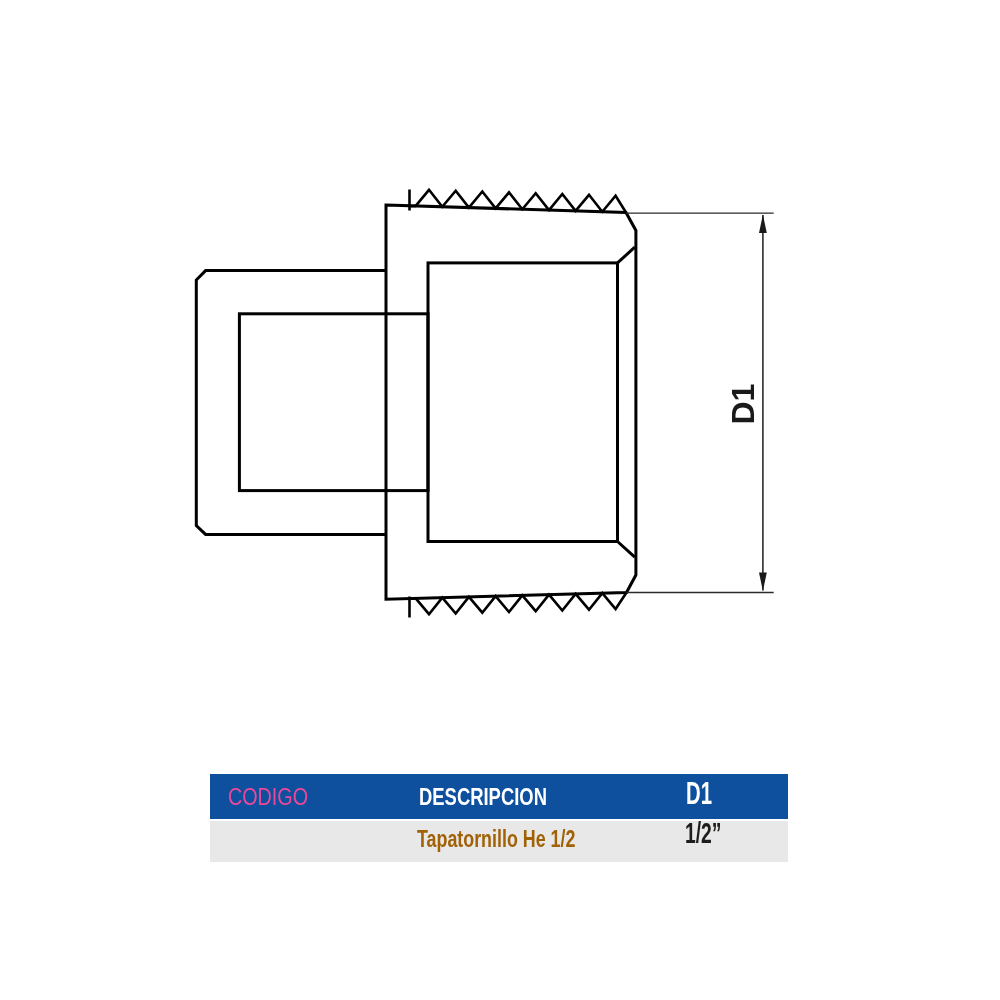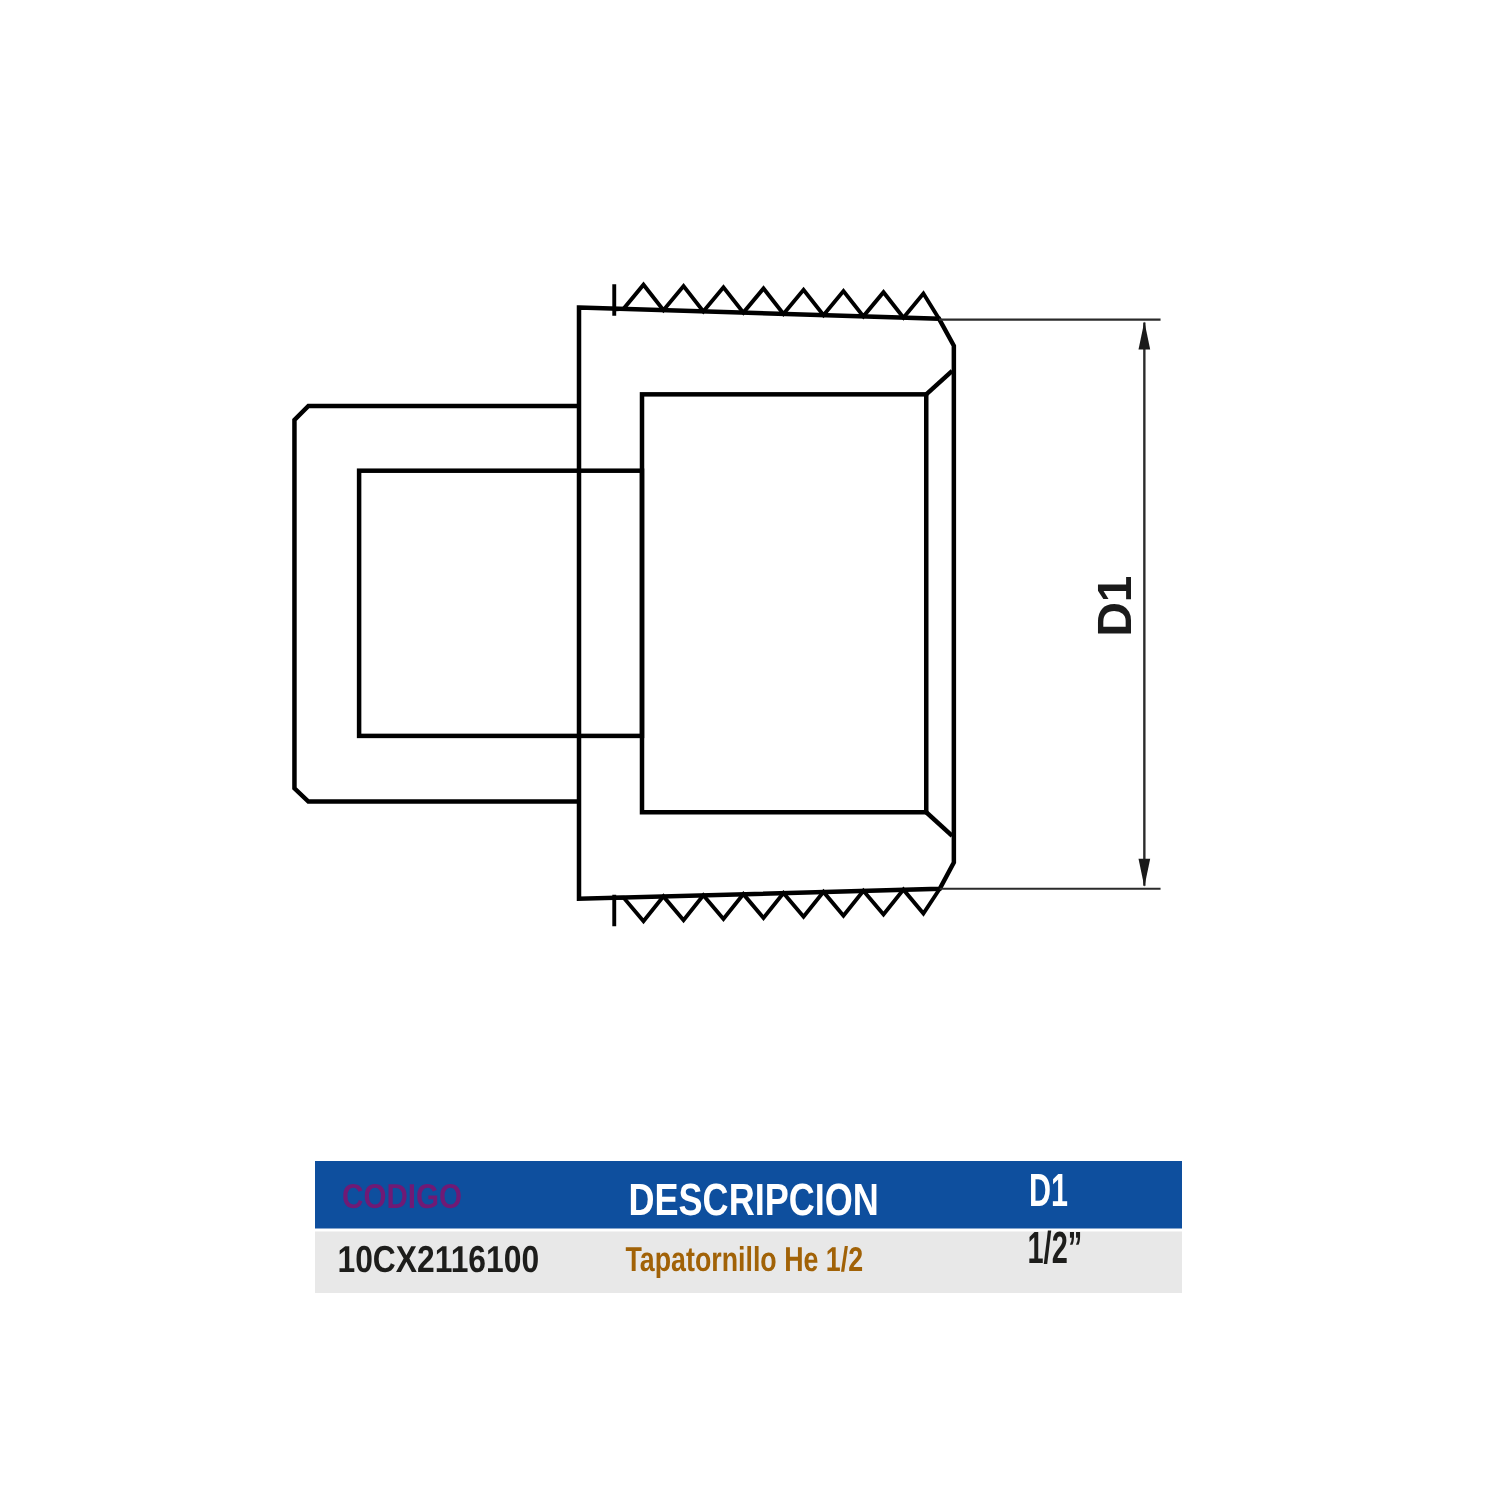--- a/index.html
+++ b/index.html
@@ -42,27 +42,26 @@
 
   <path d="M 762.9,214.4 L 766.8,233 L 759.0,233 Z" fill="#1a1a1a" stroke="none"></path>
 
   <path d="M 762.9,591.1 L 766.8,572.5 L 759.0,572.5 Z" fill="#1a1a1a" stroke="none"></path>
 
   <text x="742.7" y="404.1" transform="rotate(-90 742.7 404.1)" text-anchor="middle" dominant-baseline="central" font-family="Liberation Sans, sans-serif" font-size="32" font-weight="bold" fill="#1a1a1a" stroke="none">D1</text>
 </svg>
 
 <div class="abs" style="left:210.2px;top:774.3px;width:578px;height:44.4px;background:#0e4f9e;"></div>
 
-<div class="abs" style="left:228.4px;top:784px;font-size:23px;font-weight:bold;color:#701a75;"><span class="cnd" id="t-codigo" style="transform:scaleX(0.858)">CODIGO</span></div>
+<div class="abs" style="left:228.4px;top:784px;font-size:23px;font-weight:normal;color:#ec4899;"><span class="cnd" id="t-codigo" style="transform:scaleX(0.858)">CODIGO</span></div>
 
-<div class="abs" style="left:419.1px;top:784px;font-size:30px;font-weight:bold;color:#ffffff;"><span class="cnd" id="t-descr" style="transform:scaleX(0.801)">DESCRIPCION</span></div>
+<div class="abs" style="left:419.1px;top:784px;font-size:23px;font-weight:bold;color:#ffffff;"><span class="cnd" id="t-descr" style="transform:scaleX(0.801)">DESCRIPCION</span></div>
 
 <div class="abs" style="left:685.9px;top:775.5px;font-size:31px;font-weight:bold;color:#ffffff;"><span class="cnd" id="t-d1h" style="transform:scaleX(0.656)">D1</span></div>
 
 <div class="abs" style="left:210.2px;top:821.2px;width:578px;height:40.5px;background:#e8e8e8;"></div>
 
-<div class="abs" style="left:224.9px;top:826px;font-size:25px;font-weight:bold;color:#1d1d1b;"><span class="cnd" id="t-code" style="transform:scaleX(0.848)">10CX2116100</span></div>
 
 <div class="abs" style="left:416.6px;top:826px;font-size:23px;font-weight:bold;color:#a16207;"><span class="cnd" id="t-desc2" style="transform:scaleX(0.776)">Tapatornillo He 1/2</span></div>
 
 <div class="abs" style="left:684.5px;top:816px;font-size:30px;font-weight:bold;color:#1d1d1b;"><span class="cnd" id="t-size" style="transform:scaleX(0.644)">1/2”</span></div>
 
 </div>
 
 </body></html>

